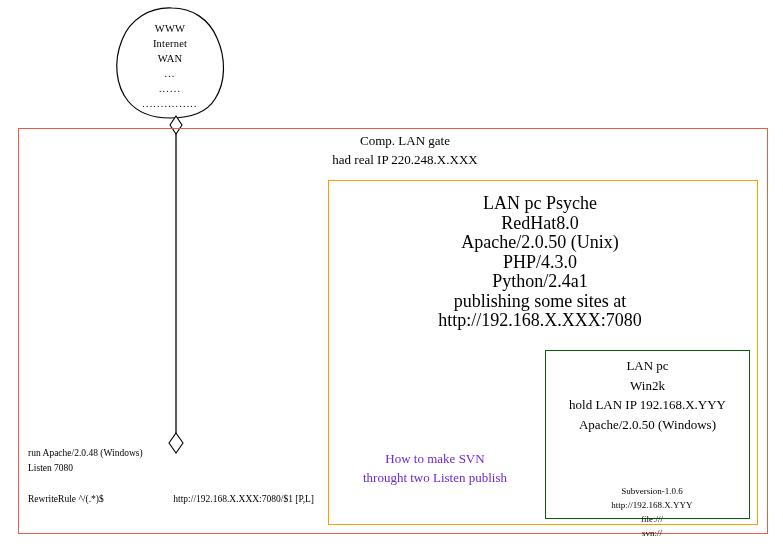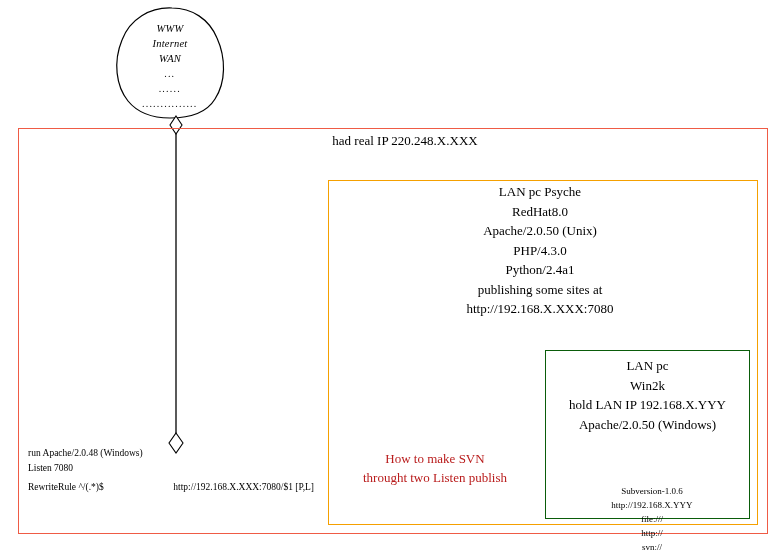--- a/index.html
+++ b/index.html
@@ -55,38 +55,37 @@
     line-height: 16.5px;
     white-space: nowrap;
   }
   #cloud-label {
     left: 126px;
     top: 21px;
     width: 88px;
     font-size: 10.5px;
     line-height: 15px;
     letter-spacing: 0.2px;
-    font-style: italic;
   }
   #cloud-label .dots {
     letter-spacing: 1.2px;
     font-size: 10px;
   }
   #gate-label {
     left: 270px;
     top: 131px;
     width: 270px;
     font-size: 13px;
     line-height: 19px;
   }
   #psyche-label {
     left: 400px;
-    top: 182px;
+    top: 194px;
     width: 280px;
-    font-size: 13px;
+    font-size: 18px;
     line-height: 19.5px;
   }
   #win2k-label {
     left: 545px;
     top: 356px;
     width: 205px;
     font-size: 13px;
     line-height: 19.5px;
     text-align: center;
   }
@@ -97,39 +96,39 @@
     font-size: 9px;
     line-height: 14px;
     margin-top: 44px;
   }
   #question-label {
     left: 335px;
     top: 450px;
     width: 200px;
     font-size: 13px;
     line-height: 18.5px;
-    color: #b91c1c;
+    color: #6d28d9;
   }
   #apache-block {
     position: absolute;
     left: 28px;
     top: 446px;
     width: 286px;
     font-size: 9.5px;
     line-height: 15px;
   }
   #apache-block .center-line {
     text-align: left;
     white-space: nowrap;
   }
   #apache-block .rule-line {
     display: flex;
     justify-content: space-between;
     white-space: nowrap;
-    margin-top: 4px;
+    margin-top: 16px;
   }
 </style>
 </head>
 <body>
 
 <svg id="canvas" viewBox="0 0 783 560" xmlns="http://www.w3.org/2000/svg">
 
   <path d="M 172 8
            C 150 7, 130 19, 122 40
            C 113 62, 116 86, 128 101
@@ -154,20 +153,21 @@
 <div class="txt" id="cloud-label">
   <div>WWW</div>
   <div>Internet</div>
   <div>WAN</div>
   <div class="dots">...</div>
   <div class="dots">......</div>
   <div class="dots">...............</div>
 </div>
 
 <div class="txt" id="gate-label">
+  <div>Comp. LAN gate</div>
   <div>had real IP 220.248.X.XXX</div>
 </div>
 
 <div class="txt" id="psyche-label">
   <div>LAN pc Psyche</div>
   <div>RedHat8.0</div>
   <div>Apache/2.0.50 (Unix)</div>
   <div>PHP/4.3.0</div>
   <div>Python/2.4a1</div>
   <div>publishing some sites at</div>
@@ -178,21 +178,20 @@
   <div>LAN pc</div>
   <div>Win2k</div>
   <div>hold LAN IP 192.168.X.YYY</div>
   <div>Apache/2.0.50 (Windows)</div>
 </div>
 
 <div class="txt" id="svn-label">
   <div>Subversion-1.0.6</div>
   <div>http://192.168.X.YYY</div>
   <div>file:///</div>
-  <div>http://</div>
   <div>svn://</div>
 </div>
 
 <div class="txt" id="question-label">
   <div>How to make SVN</div>
   <div>throught two Listen publish</div>
 </div>
 
 <div id="apache-block">
   <div class="center-line">run Apache/2.0.48 (Windows)</div>

